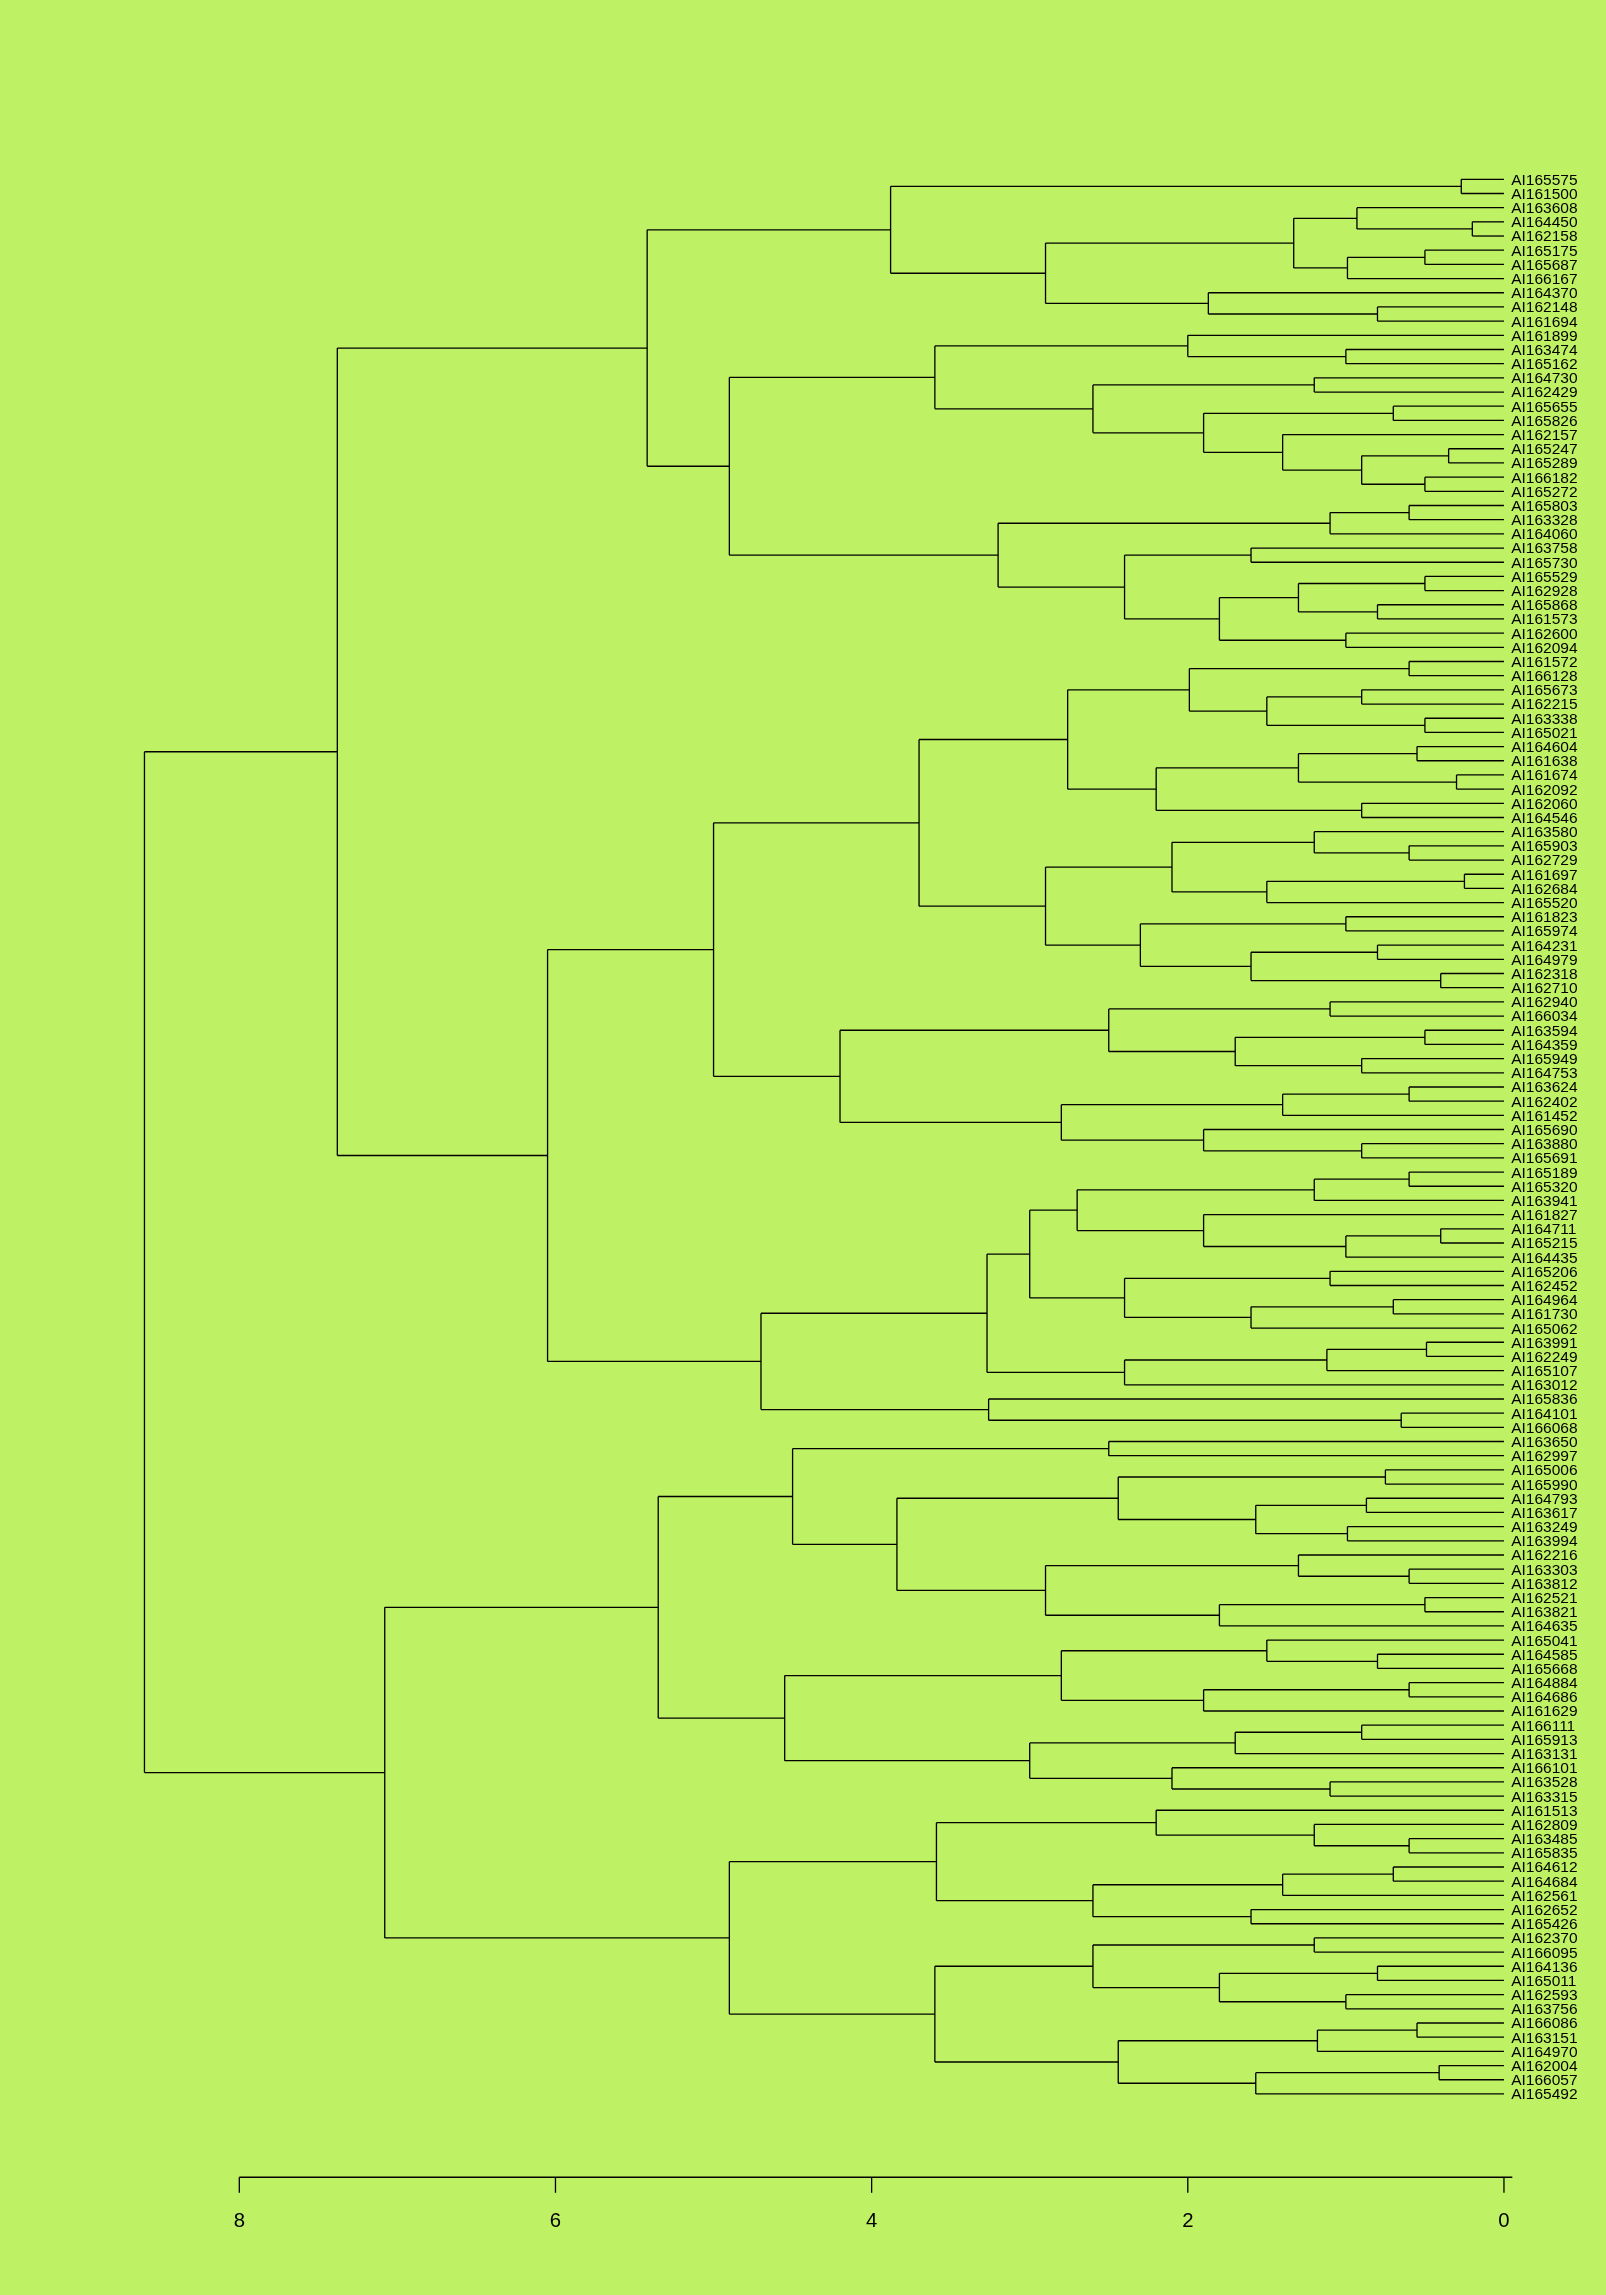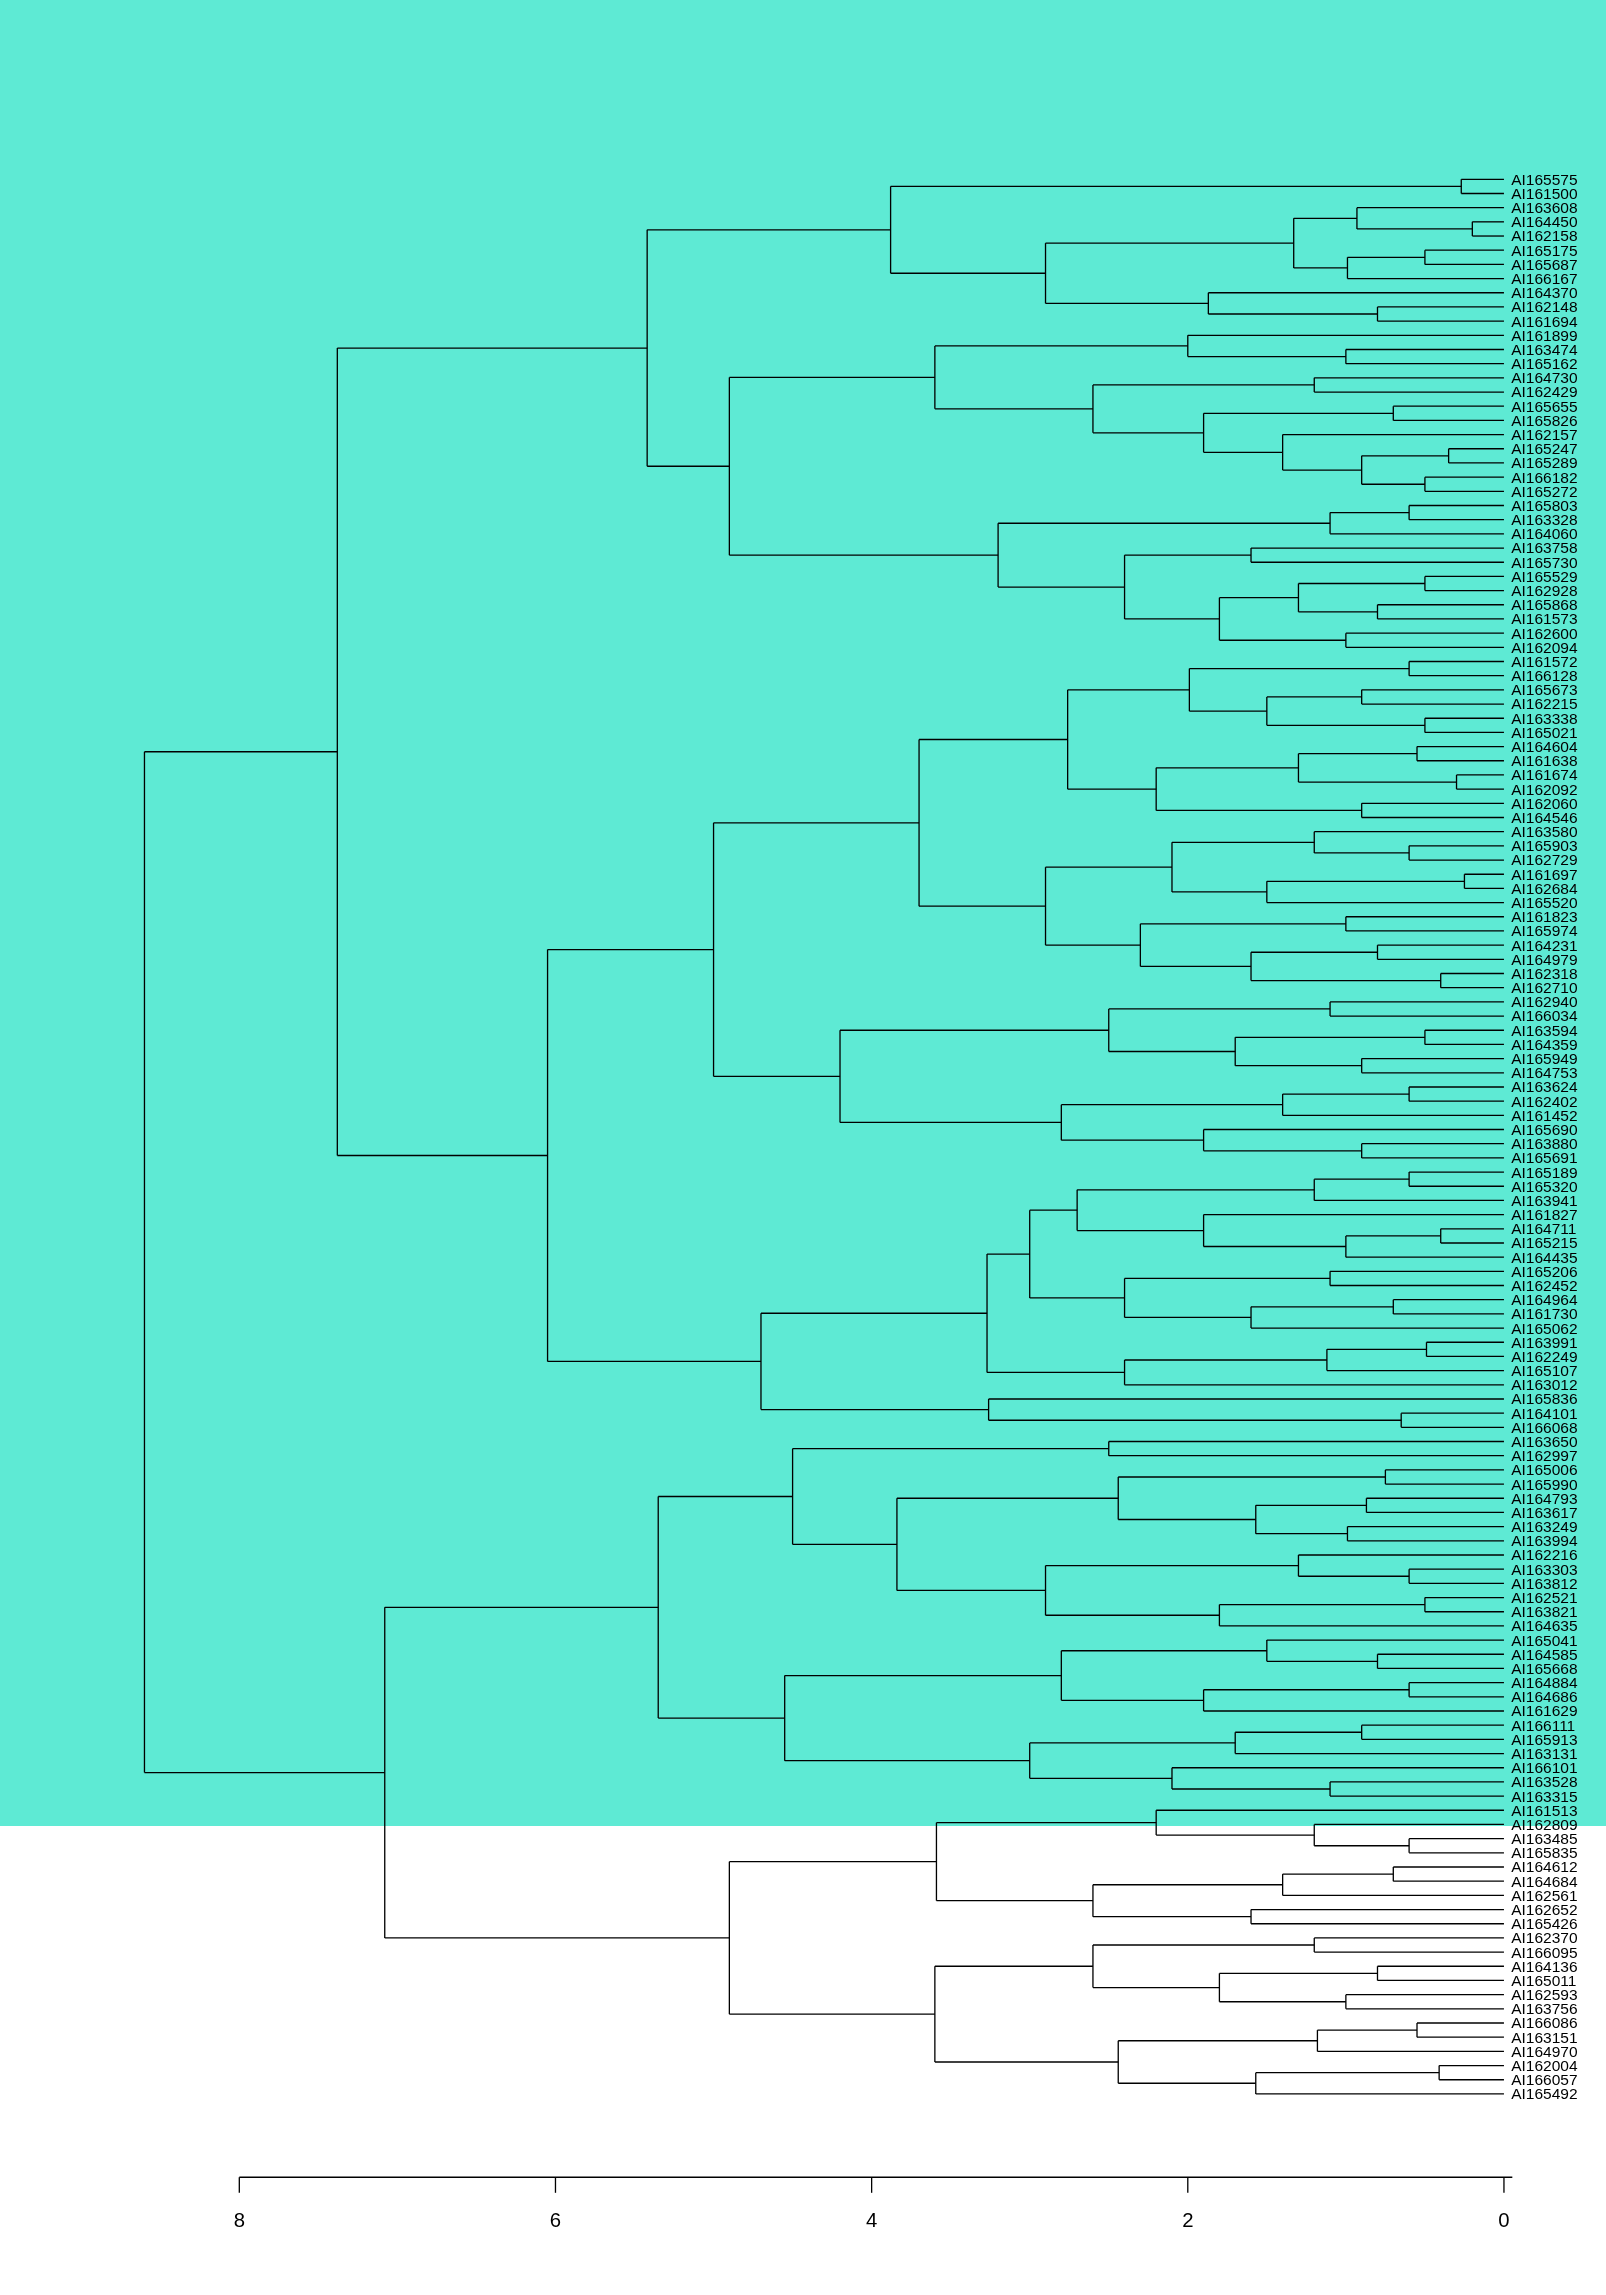--- a/index.html
+++ b/index.html
@@ -9,22 +9,22 @@
   }
   body {
     width: 1607px;
     height: 2295px;
     overflow: hidden;
     font-family: "Liberation Sans", sans-serif;
   }
   #plot-wrap {
     position: relative;
     width: 1607px;
-    height: 1826px;
-    background: #5eead4;
+    height: 2295px;
+    background: #bef264;
   }
   svg {
     display: block;
   }
   svg text {
     font-family: "Liberation Sans", sans-serif;
     fill: #000000;
   }
 </style>
 </head>

